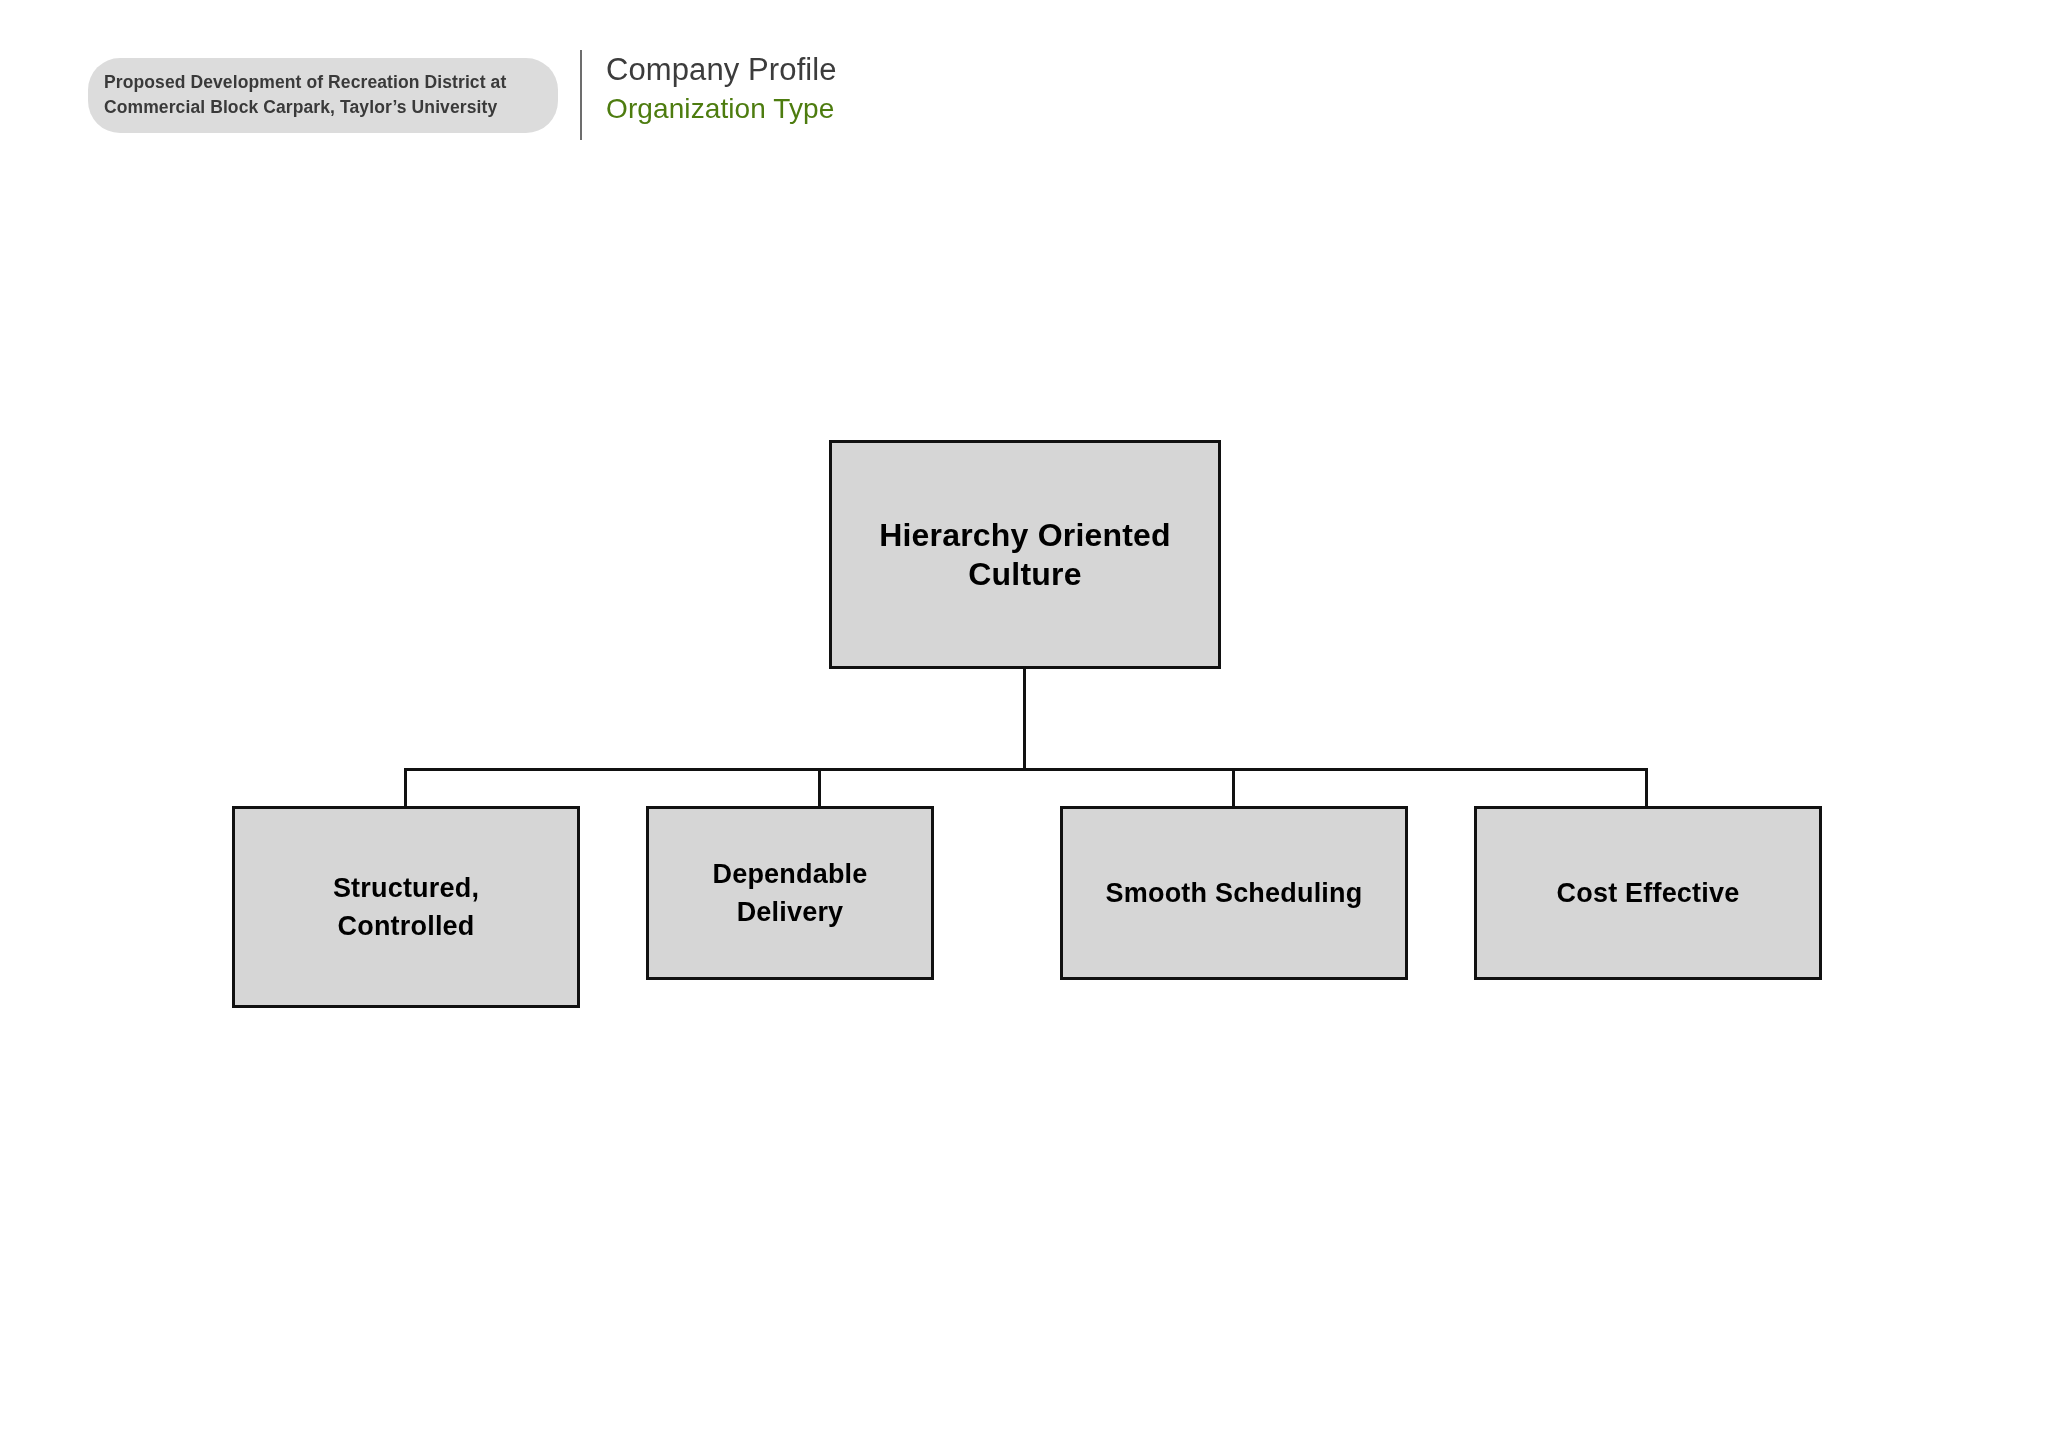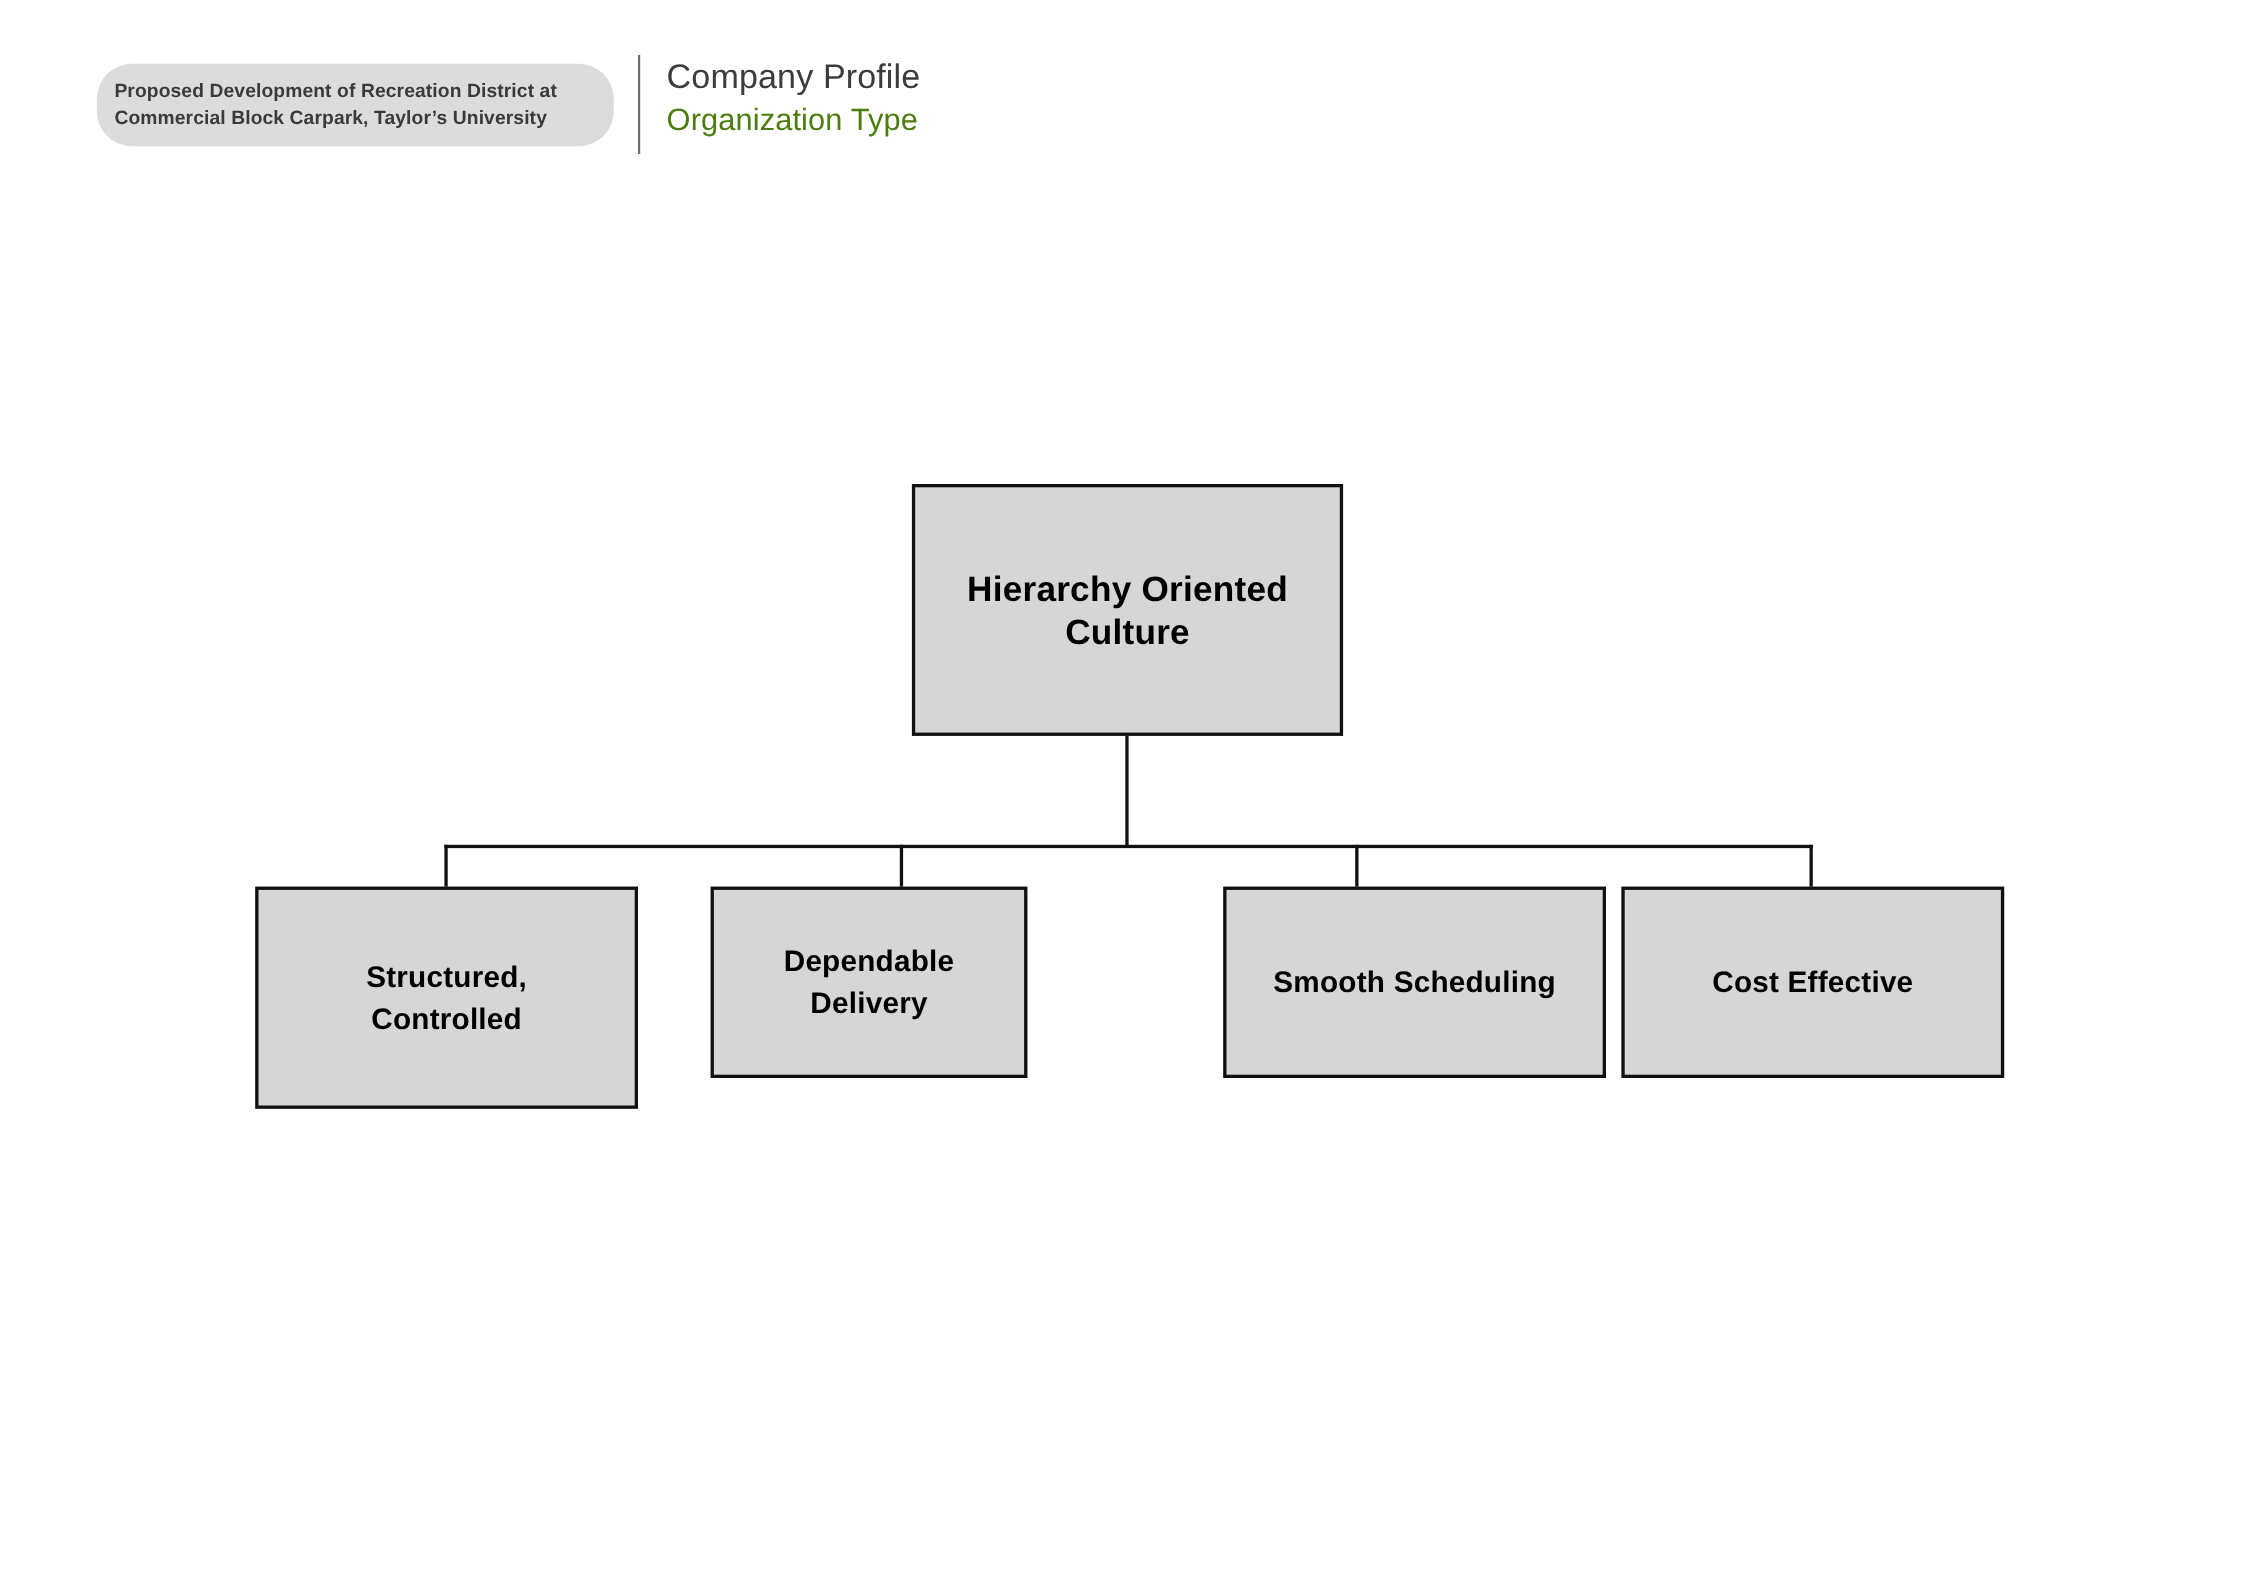--- a/index.html
+++ b/index.html
@@ -116,21 +116,21 @@
     width: 348px;
     height: 202px;
   }
   #node-child-1 {
     left: 646px;
     top: 806px;
     width: 288px;
     height: 174px;
   }
   #node-child-2 {
-    left: 1112px;
+    left: 1060px;
     top: 806px;
     width: 348px;
     height: 174px;
   }
   #node-child-3 {
     left: 1474px;
     top: 806px;
     width: 348px;
     height: 174px;
   }

